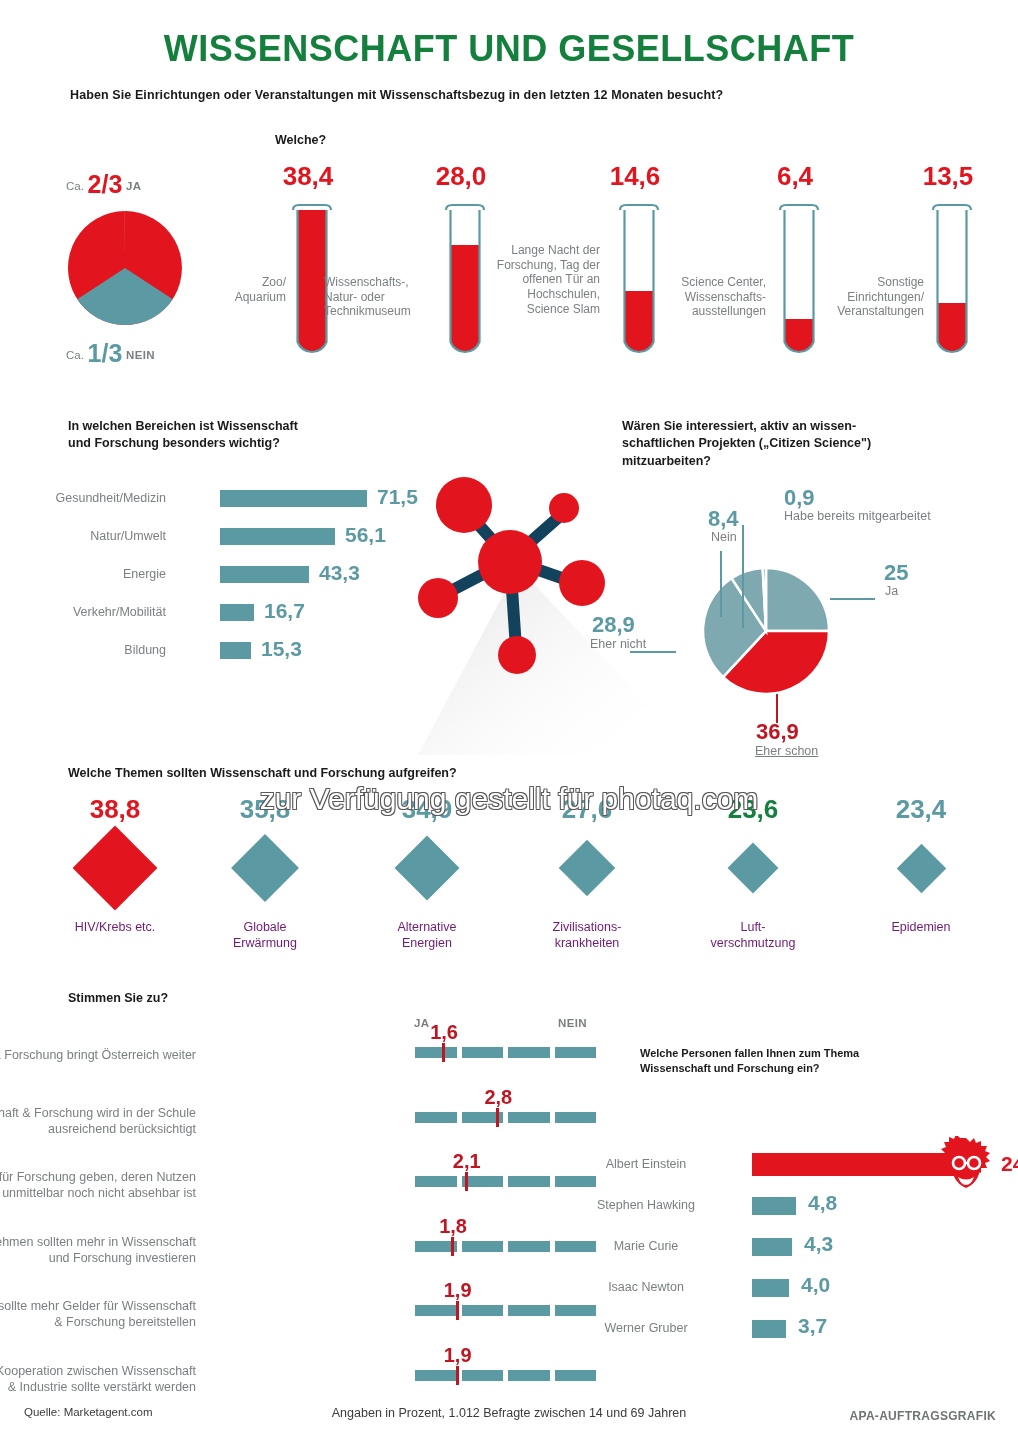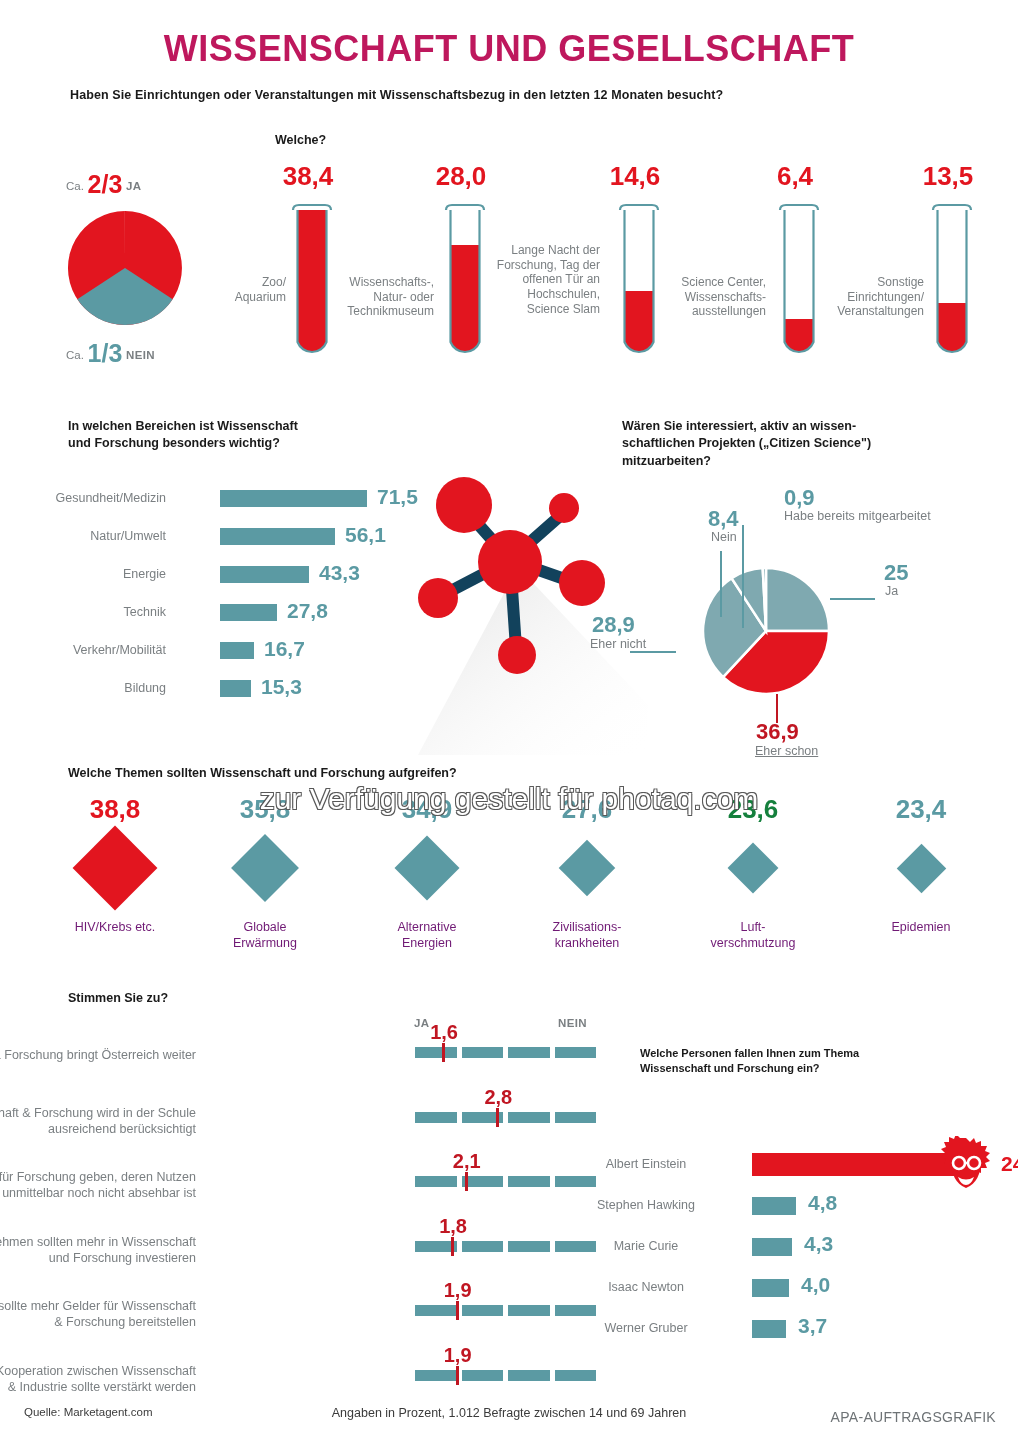--- a/index.html
+++ b/index.html
@@ -11,21 +11,21 @@
   }
   .abs{position:absolute;}
   .red{color:#e2151f;}
   .teal{color:#5b9aa3;}
   .grey{color:#7a7f82;}
 
   
   #main-title{
     left:0;top:28px;width:1018px;text-align:center;
     font-size:36px;font-weight:bold;letter-spacing:.5px;
-    color:#be185d;
+    color:#15803d;
   }
   #q-visited{
     left:70px;top:88px;width:880px;
     font-size:12.5px;font-weight:bold;color:#1a1a1a;letter-spacing:.1px;
   }
   #label-welche{
     left:275px;top:133px;font-size:12.5px;font-weight:bold;color:#1a1a1a;
   }
 
   
@@ -84,21 +84,21 @@
   .pr-row{height:41px;position:relative;}
   .pr-name{position:absolute;right:266px;width:200px;text-align:center;top:7px;font-size:12.5px;color:#7a7f82;white-space:nowrap;}
   .pr-bar{position:absolute;left:140px;top:6px;height:18px;background:#5b9aa3;}
   .pr-bar.first{background:#e2151f;height:23px;top:3px;}
   .pr-val{position:absolute;top:0;font-size:21px;font-weight:bold;color:#5b9aa3;}
   .pr-val.first{color:#e2151f;top:2px;}
 
   
   #footer-source{left:24px;top:1406px;font-size:11.5px;color:#3b3b3b;}
   #footer-note{left:0;top:1406px;width:1018px;text-align:center;font-size:12.5px;color:#3b3b3b;}
-  #footer-brand{right:22px;top:1409px;font-size:14px;font-weight:normal;letter-spacing:.3px;color:#6e7376;}
+  #footer-brand{right:22px;top:1409px;font-size:12px;font-weight:bold;letter-spacing:.3px;color:#6e7376;}
 
   
   #watermark{
     left:0;top:782px;width:1018px;text-align:center;
     font-size:30px;color:#ffffff;
     text-shadow:
       -1px -1px 0 #585858, 1px -1px 0 #585858,
       -1px  1px 0 #585858, 1px  1px 0 #585858;
     pointer-events:none;
   }
@@ -139,21 +139,21 @@
       </svg></div>
     <div class="tube-label" style="left: 200px; top: 275px; width: 86px; text-align: right;">Zoo/<br>Aquarium</div>
     <div class="tube-wrap" style="left: 443px; top: 203px;"><div class="tube-val">28,0</div><svg width="44" height="154" viewBox="0 0 44 154">
         <clipPath id="tubeclip1">
           <path d="M7.5 7 L7.5 139 A15.5 15.5 0 0 0 36.5 139 L36.5 7 Z"></path>
         </clipPath>
         <rect x="7.5" y="42" width="29" height="111" fill="#e2151f" clip-path="url(#tubeclip1)"></rect>
         <path d="M7.5 7 L7.5 139 A15.5 15.5 0 0 0 36.5 139 L36.5 7" fill="none" stroke="#5b9aa3" stroke-width="2.2"></path>
         <path d="M3 7 Q3 2 9 2 L35 2 Q41 2 41 7" fill="none" stroke="#5b9aa3" stroke-width="2.2"></path>
       </svg></div>
-    <div class="tube-label" style="left: 324px; top: 275px; width: 110px; text-align: right;">Wissenschafts-,<br>Natur- oder<br>Technikmuseum</div>
+    <div class="tube-label" style="left: 324px; top: 275px; width: 110px; ">Wissenschafts-,<br>Natur- oder<br>Technikmuseum</div>
     <div class="tube-wrap" style="left: 617px; top: 203px;"><div class="tube-val">14,6</div><svg width="44" height="154" viewBox="0 0 44 154">
         <clipPath id="tubeclip2">
           <path d="M7.5 7 L7.5 139 A15.5 15.5 0 0 0 36.5 139 L36.5 7 Z"></path>
         </clipPath>
         <rect x="7.5" y="88" width="29" height="65" fill="#e2151f" clip-path="url(#tubeclip2)"></rect>
         <path d="M7.5 7 L7.5 139 A15.5 15.5 0 0 0 36.5 139 L36.5 7" fill="none" stroke="#5b9aa3" stroke-width="2.2"></path>
         <path d="M3 7 Q3 2 9 2 L35 2 Q41 2 41 7" fill="none" stroke="#5b9aa3" stroke-width="2.2"></path>
       </svg></div>
     <div class="tube-label" style="left: 480px; top: 243px; width: 120px; text-align: right;">Lange Nacht der<br>Forschung, Tag der<br>offenen Tür an<br>Hochschulen,<br>Science Slam</div>
     <div class="tube-wrap" style="left: 777px; top: 203px;"><div class="tube-val">6,4</div><svg width="44" height="154" viewBox="0 0 44 154">
@@ -187,25 +187,20 @@
       <div class="br-name">Natur/Umwelt</div>
       <div class="br-bar" style="width: 115px;"></div>
       <div class="br-val" style="left: 277px;">56,1</div>
     </div>
     <div class="br-row">
       <div class="br-name">Energie</div>
       <div class="br-bar" style="width: 89px;"></div>
       <div class="br-val" style="left: 251px;">43,3</div>
     </div>
     <div class="br-row">
-      <div class="br-name">Technik</div>
-      <div class="br-bar" style="width: 57px;"></div>
-      <div class="br-val" style="left: 219px;">27,8</div>
-    </div>
-    <div class="br-row">
       <div class="br-name">Verkehr/Mobilität</div>
       <div class="br-bar" style="width: 34px;"></div>
       <div class="br-val" style="left: 196px;">16,7</div>
     </div>
     <div class="br-row">
       <div class="br-name">Bildung</div>
       <div class="br-bar" style="width: 31px;"></div>
       <div class="br-val" style="left: 193px;">15,3</div>
     </div>
   </div>

